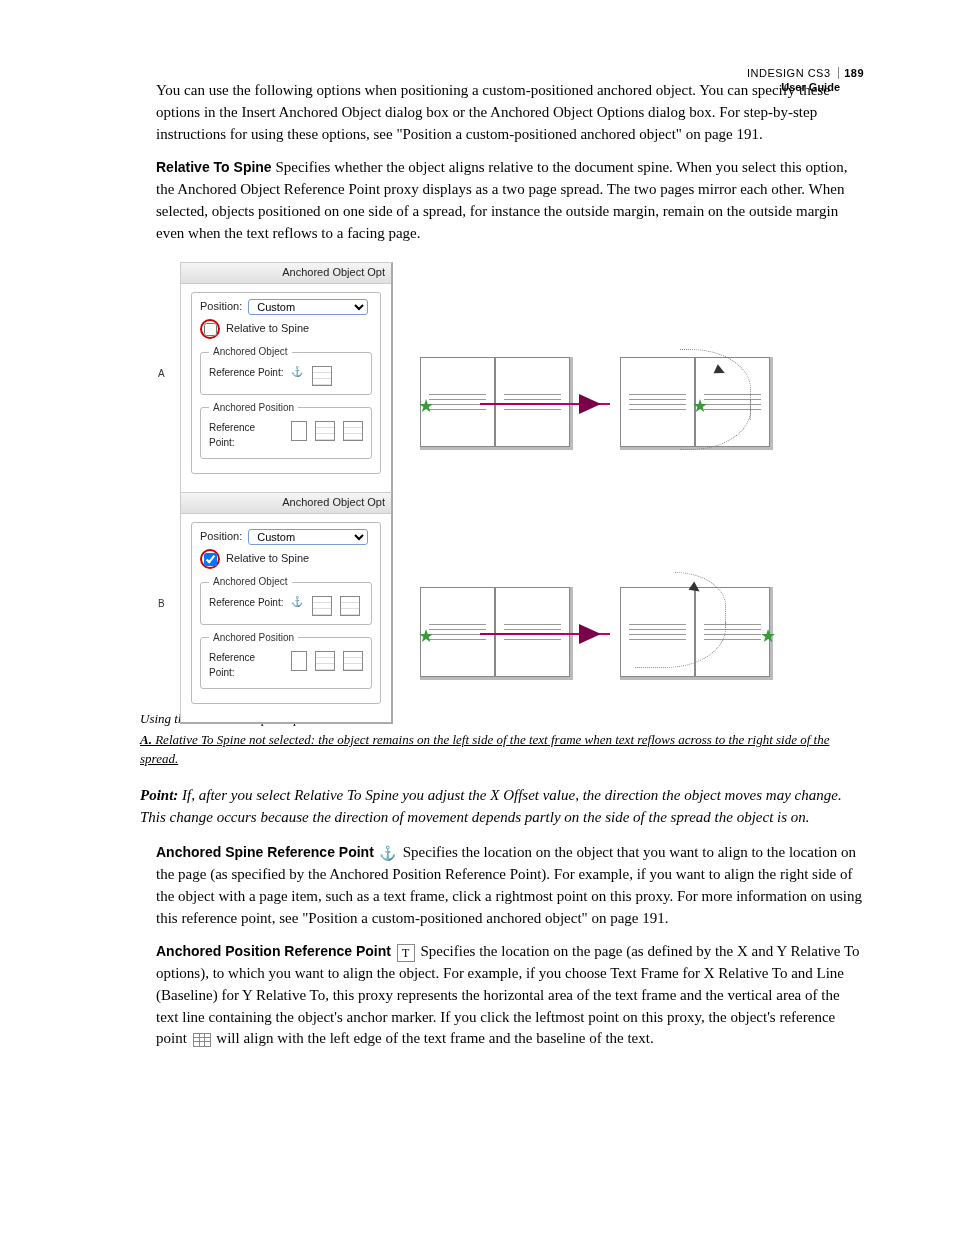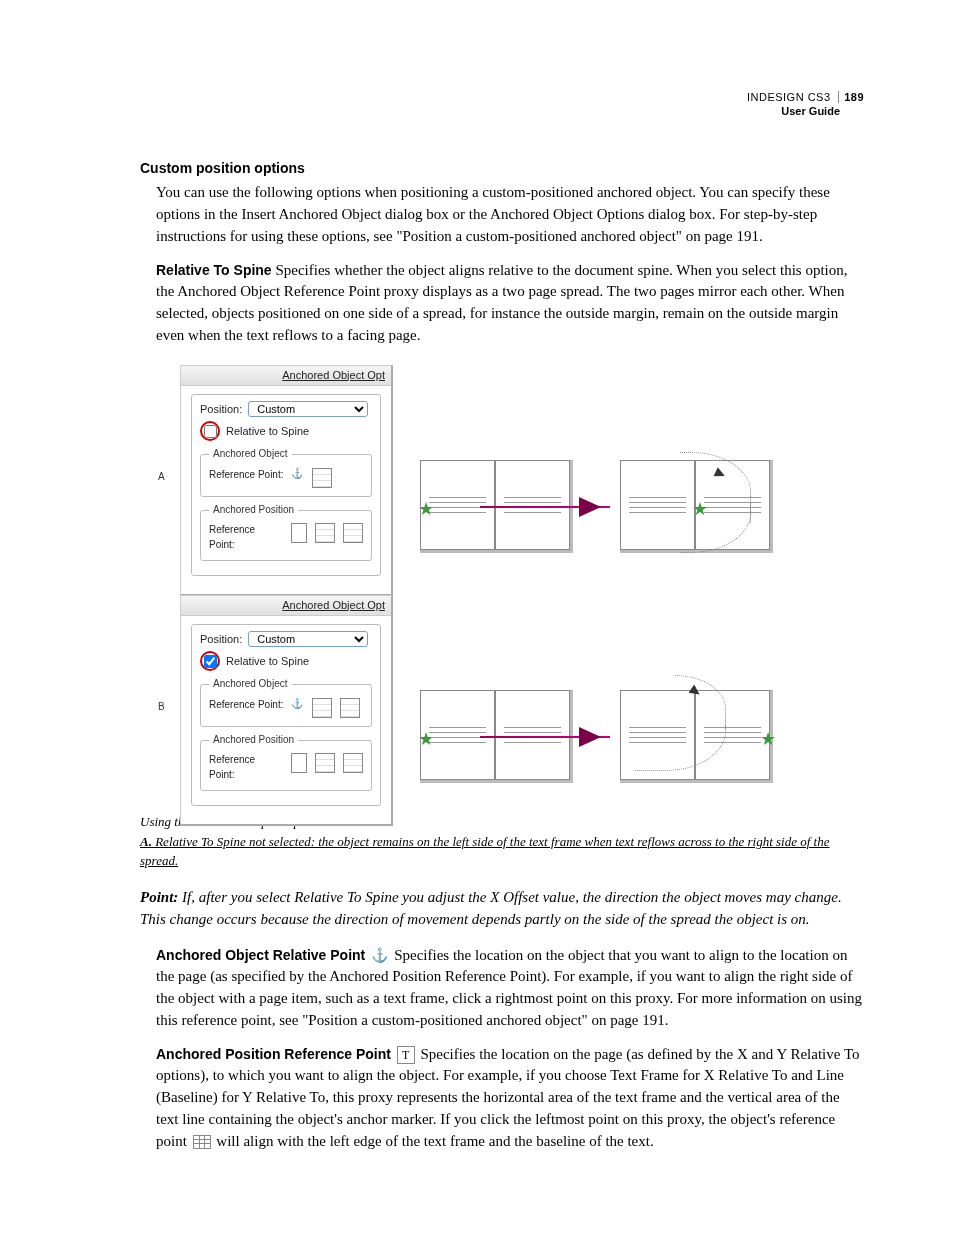--- a/index.html
+++ b/index.html
@@ -13,21 +13,21 @@
   }
   .page {
     width: 954px;
     height: 1235px;
     box-sizing: border-box;
     padding: 80px 90px 60px 140px;
     position: relative;
   }
   .header {
     position: absolute;
-    top: 90px;
+    top: 66px;
     right: 90px;
     text-align: right;
     font-family: "Myriad Pro", Arial, Helvetica, sans-serif;
     font-size: 11px;
     line-height: 1.3;
   }
   .header .line1 { letter-spacing: 0.5px; }
   .header .pgnum {
     font-weight: bold;
     border-left: 1px solid #888;
@@ -63,21 +63,20 @@
     font-family: "Lucida Grande", Arial, sans-serif;
     font-size: 11px;
     color: #222;
   }
   .dialog .titlebar {
     background: linear-gradient(#f5f5f5,#e0e0e0);
     border-bottom: 1px solid #ccc;
     text-align: right;
     padding: 2px 6px;
     font-size: 11px;
-    text-decoration: underline;
   }
   .dialog .body { padding: 8px 10px 12px 10px; }
   .dialog fieldset {
     border: 1px solid #bbb;
     margin: 0 0 6px 0;
     padding: 6px 8px 8px 8px;
     border-radius: 3px;
   }
   .dialog legend { font-size: 10px; padding: 0 4px; color:#333;}
   .dialog .row { display:flex; align-items:center; gap:6px; }
@@ -212,21 +211,20 @@
 <div class="page">
 
 <div class="header">
   <div class="line1">
     <span>INDESIGN CS3</span>
     <span class="pgnum">189</span>
   </div>
   <div class="line2">User Guide</div>
 </div>
 
-<h4 class="sect">Custom position options</h4>
 
 <p>You can use the following options when positioning a custom-positioned anchored object. You can specify these options in the Insert Anchored Object dialog box or the Anchored Object Options dialog box. For step-by-step instructions for using these options, see "Position a custom-positioned anchored object" on page 191.</p>
 
 <p>
   <span class="runin">Relative To Spine</span><span> Specifies whether the object aligns relative to the document spine. When you select this option, the Anchored Object Reference Point proxy displays as a two page spread. The two pages mirror each other. When selected, objects positioned on one side of a spread, for instance the outside margin, remain on the outside margin even when the text reflows to a facing page.</span>
 </p>
 
 <div class="figure-wrap">
 
   <div class="rowlabel" style="left:18px; top:105px;">A</div>
@@ -391,21 +389,21 @@
 <p class="caption">Using the Relative To Spine option</p>
 <p class="caption" style="margin:0;text-decoration:underline;">
   <span class="lbl">A.</span><span> Relative To Spine not selected: the object remains on the left side of the text frame when text reflows across to the right side of the spread.</span>
 </p>
 
 <p class="note">
   <span class="lbl">Point:</span><span> If, after you select Relative To Spine you adjust the X Offset value, the direction the object moves may change. This change occurs because the direction of movement depends partly on the side of the spread the object is on.</span>
 </p>
 
 <p>
-  <span class="runin">Anchored Object Relative Point</span>
+  <span class="runin">Anchored Spine Reference Point</span>
   <span class="anchor-glyph">⚓</span><span>  Specifies the location on the object that you want to align to the location on the page (as specified by the Anchored Position Reference Point). For example, if you want to align the right side of the object with a page item, such as a text frame, click a rightmost point on this proxy. For more information on using this reference point, see "Position a custom-positioned anchored object" on page 191.</span>
 </p>
 
 <p>
   <span class="runin">Anchored Position Reference Point</span>
   <span class="inline-icon">T</span><span>  Specifies the location on the page (as defined by the X and Y Relative To options), to which you want to align the object. For example, if you choose Text Frame for X Relative To and Line (Baseline) for Y Relative To, this proxy represents the horizontal area of the text frame and the vertical area of the text line containing the object's anchor marker. If you click the leftmost point on this proxy, the object's reference point </span><span class="inline-proxy"></span><span> will align with the left edge of the text frame and the baseline of the text.</span>
 </p>
 
 </div>
 

